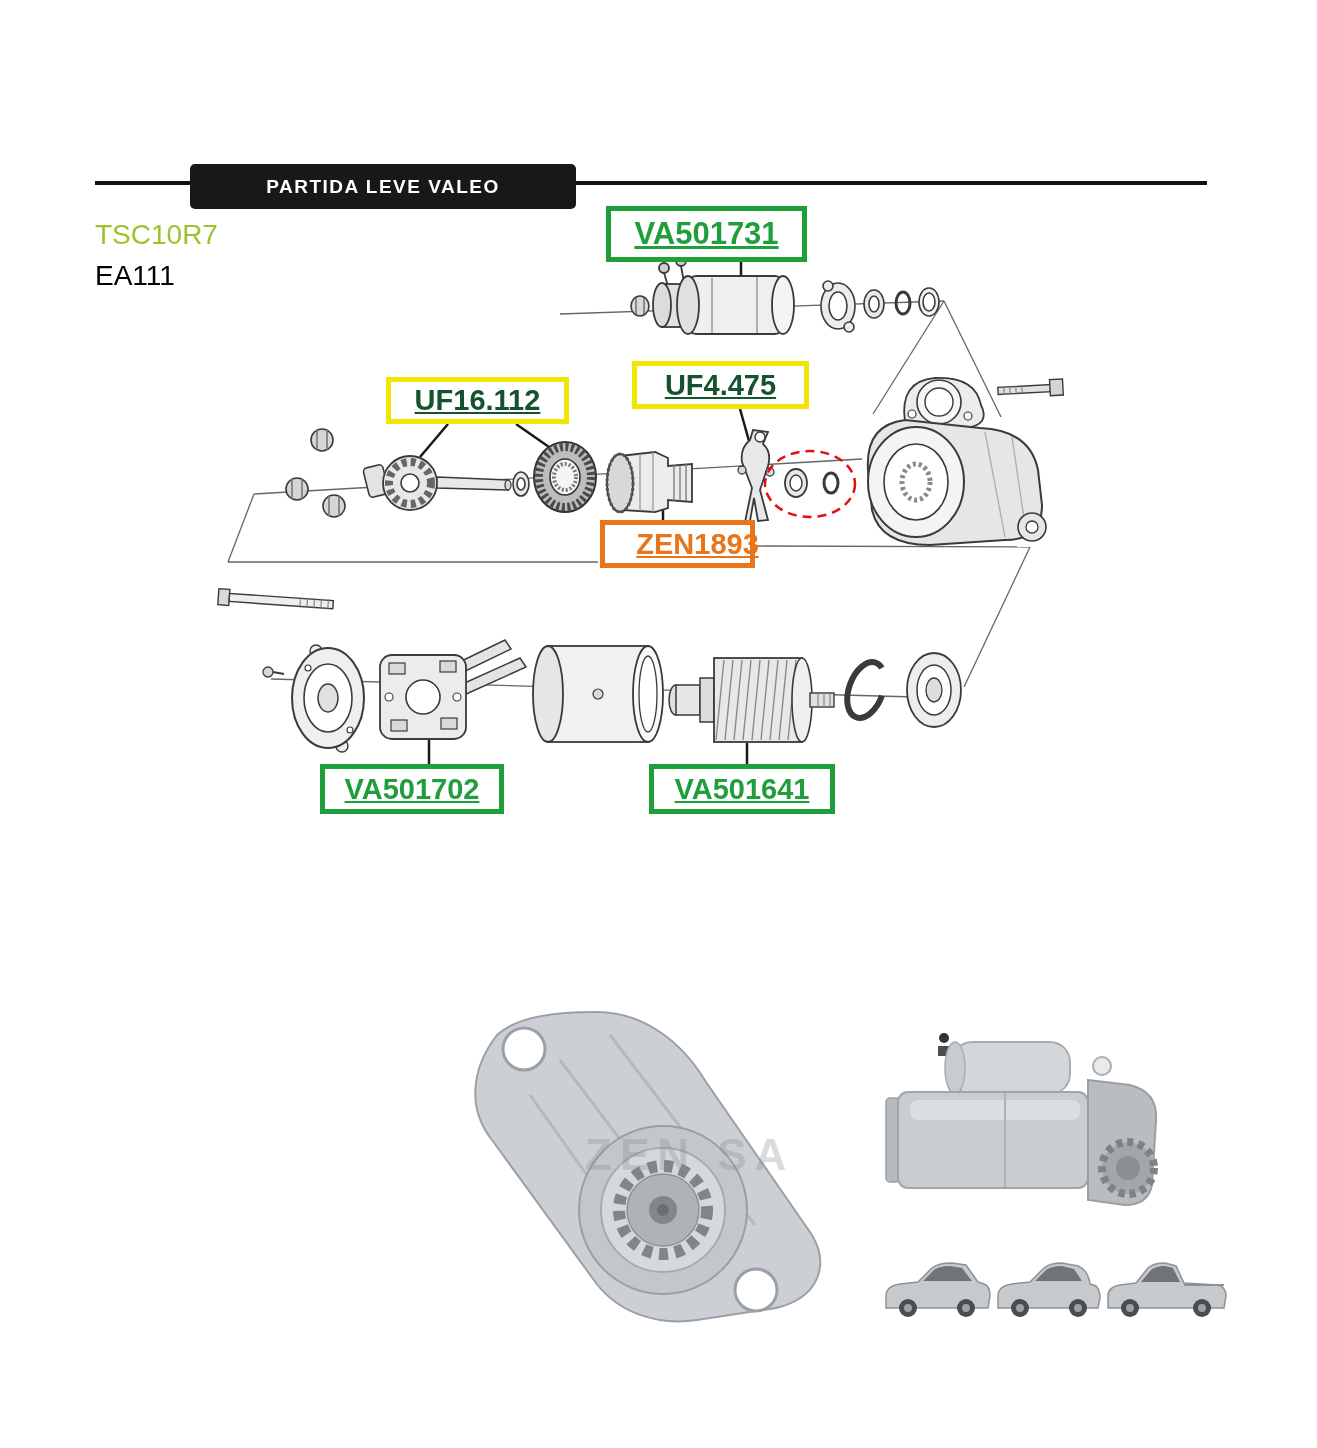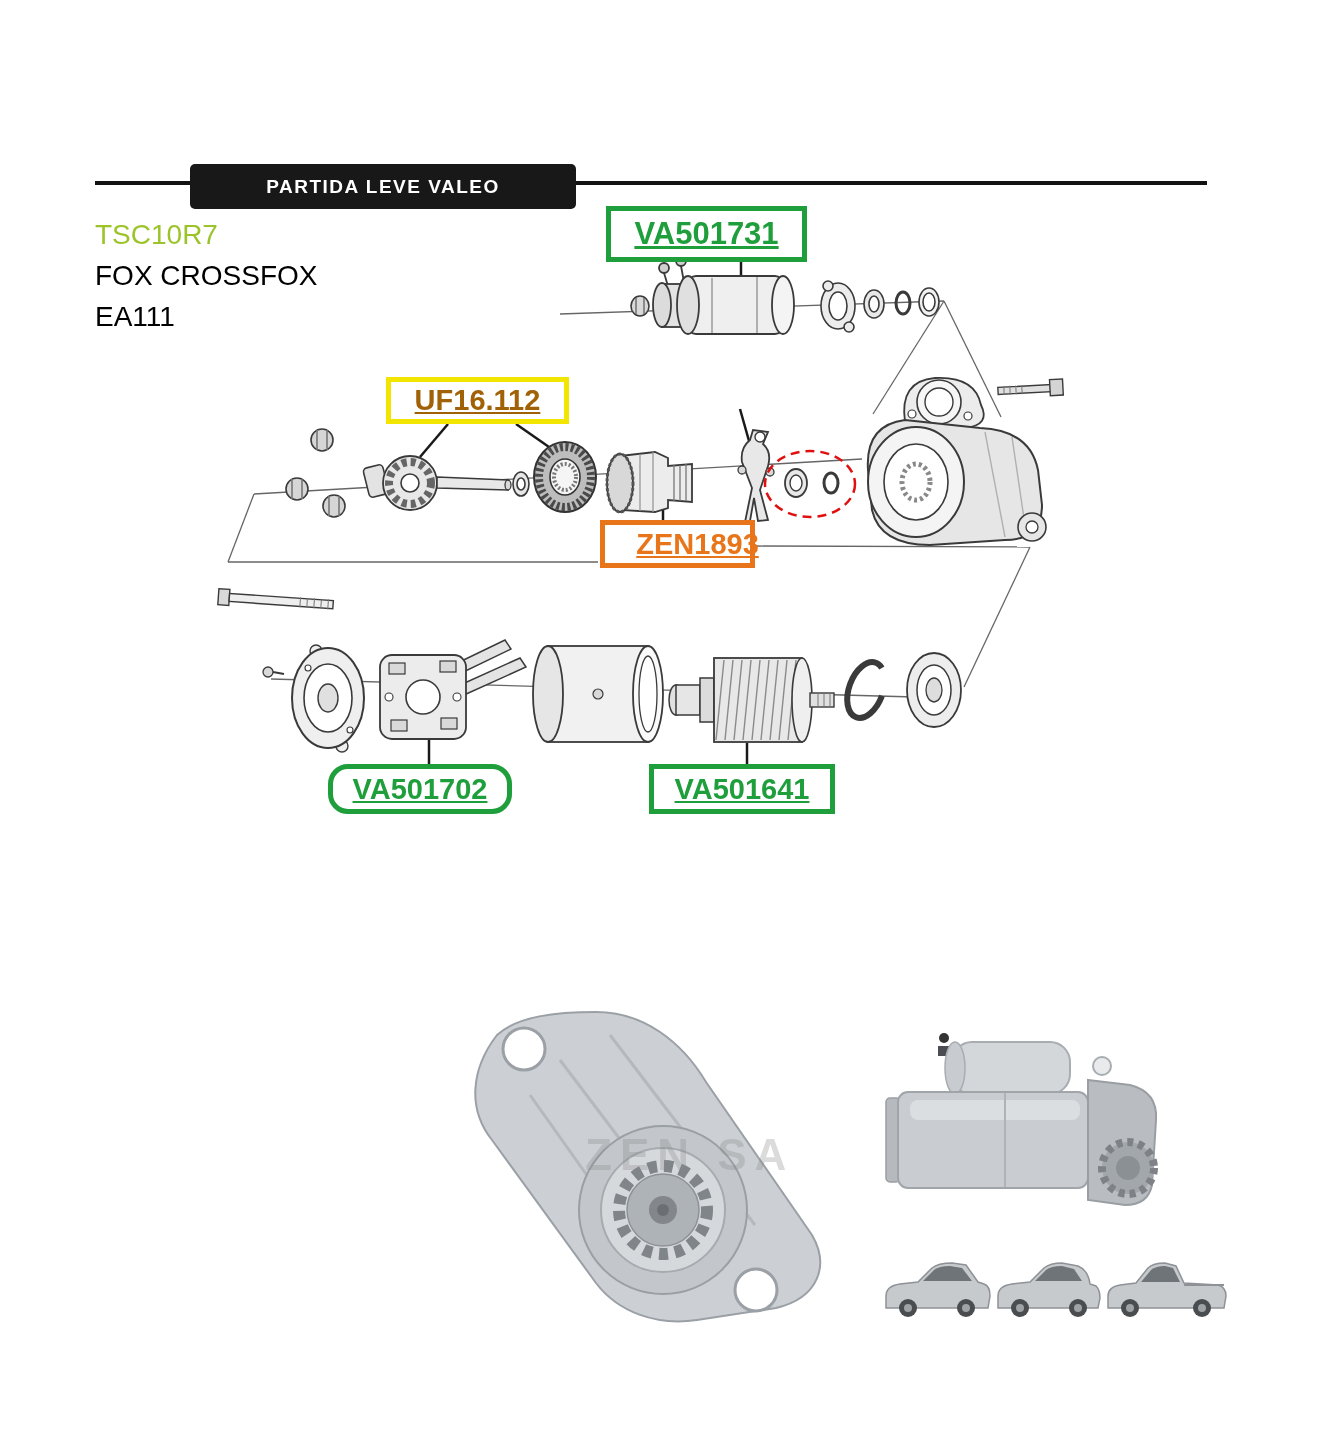--- a/index.html
+++ b/index.html
@@ -4,49 +4,51 @@
 <style>
   html,body{margin:0;padding:0;background:#ffffff;}
   #page{position:relative;width:1317px;height:1448px;background:#fff;font-family:"Liberation Sans",sans-serif;overflow:hidden;}
   #page-title{position:absolute;left:68px;top:86px;font-size:41px;font-weight:bold;color:#000;z-index:3;white-space:nowrap;letter-spacing:-1px;}
   #rule{position:absolute;left:95px;top:181px;width:1112px;height:4px;background:#121212;z-index:2;}
   #banner{position:absolute;left:190px;top:164px;width:386px;height:45px;background:#181818;color:#fff;font-size:19px;font-weight:bold;letter-spacing:1.5px;display:flex;align-items:center;justify-content:center;border-radius:5px;z-index:3;}
   #spec{position:absolute;left:95px;top:214px;z-index:3;font-size:28px;font-weight:normal;line-height:41px;color:#000;}
   #spec .code{color:#9cc42a;}
   .callout{position:absolute;background:#fff;display:flex;align-items:center;justify-content:center;font-weight:bold;z-index:4;white-space:nowrap;box-sizing:border-box;text-decoration:underline;}
   .callout.green{border:5px solid #1f9e3c;color:#1f9e3c;}
-  .callout.yellow{border:5px solid #f2e600;color:#a16207;}
+  .callout.yellow{border:5px solid #f2e600;color:#14532d;}
   .callout.orange{border:5px solid #e8751a;color:#e8751a;padding-left:40px;}
   #c-va501731{left:606px;top:206px;width:201px;height:56px;font-size:31px;}
   #c-uf16112{left:386px;top:377px;width:183px;height:47px;font-size:29px;}
   #c-uf4475{left:632px;top:361px;width:177px;height:48px;font-size:29px;}
   #c-zen1893{left:600px;top:520px;width:155px;height:48px;font-size:29px;}
-  #c-va501702{left:328px;top:764px;width:184px;height:50px;font-size:29px;border-radius:20px;}
+  #c-va501702{left:320px;top:764px;width:184px;height:50px;font-size:29px;}
   #c-va501641{left:649px;top:764px;width:186px;height:50px;font-size:29px;justify-content:center;}
   #art{position:absolute;left:0;top:0;z-index:1;}
 </style>
 </head>
 <body>
 
 <div id="page">
 
   <div id="rule"></div>
   <div id="banner">PARTIDA LEVE VALEO</div>
 
   <div id="spec">
     <div class="code">TSC10R7</div>
-    <div>FOX CROSSFOX</div>
     <div>EA111</div>
   </div>
 
   <div id="c-va501731" class="callout green">
       <span>VA501731</span>
     </div>
   <div id="c-uf16112" class="callout yellow">
       <span>UF16.112</span>
+    </div>
+  <div id="c-uf4475" class="callout yellow">
+      <span>UF4.475</span>
     </div>
   <div id="c-zen1893" class="callout orange">
       <span>ZEN1893</span>
     </div>
   <div id="c-va501702" class="callout green">
       <span>VA501702</span>
     </div>
   <div id="c-va501641" class="callout green">
       <span>VA501641</span>
     </div>

